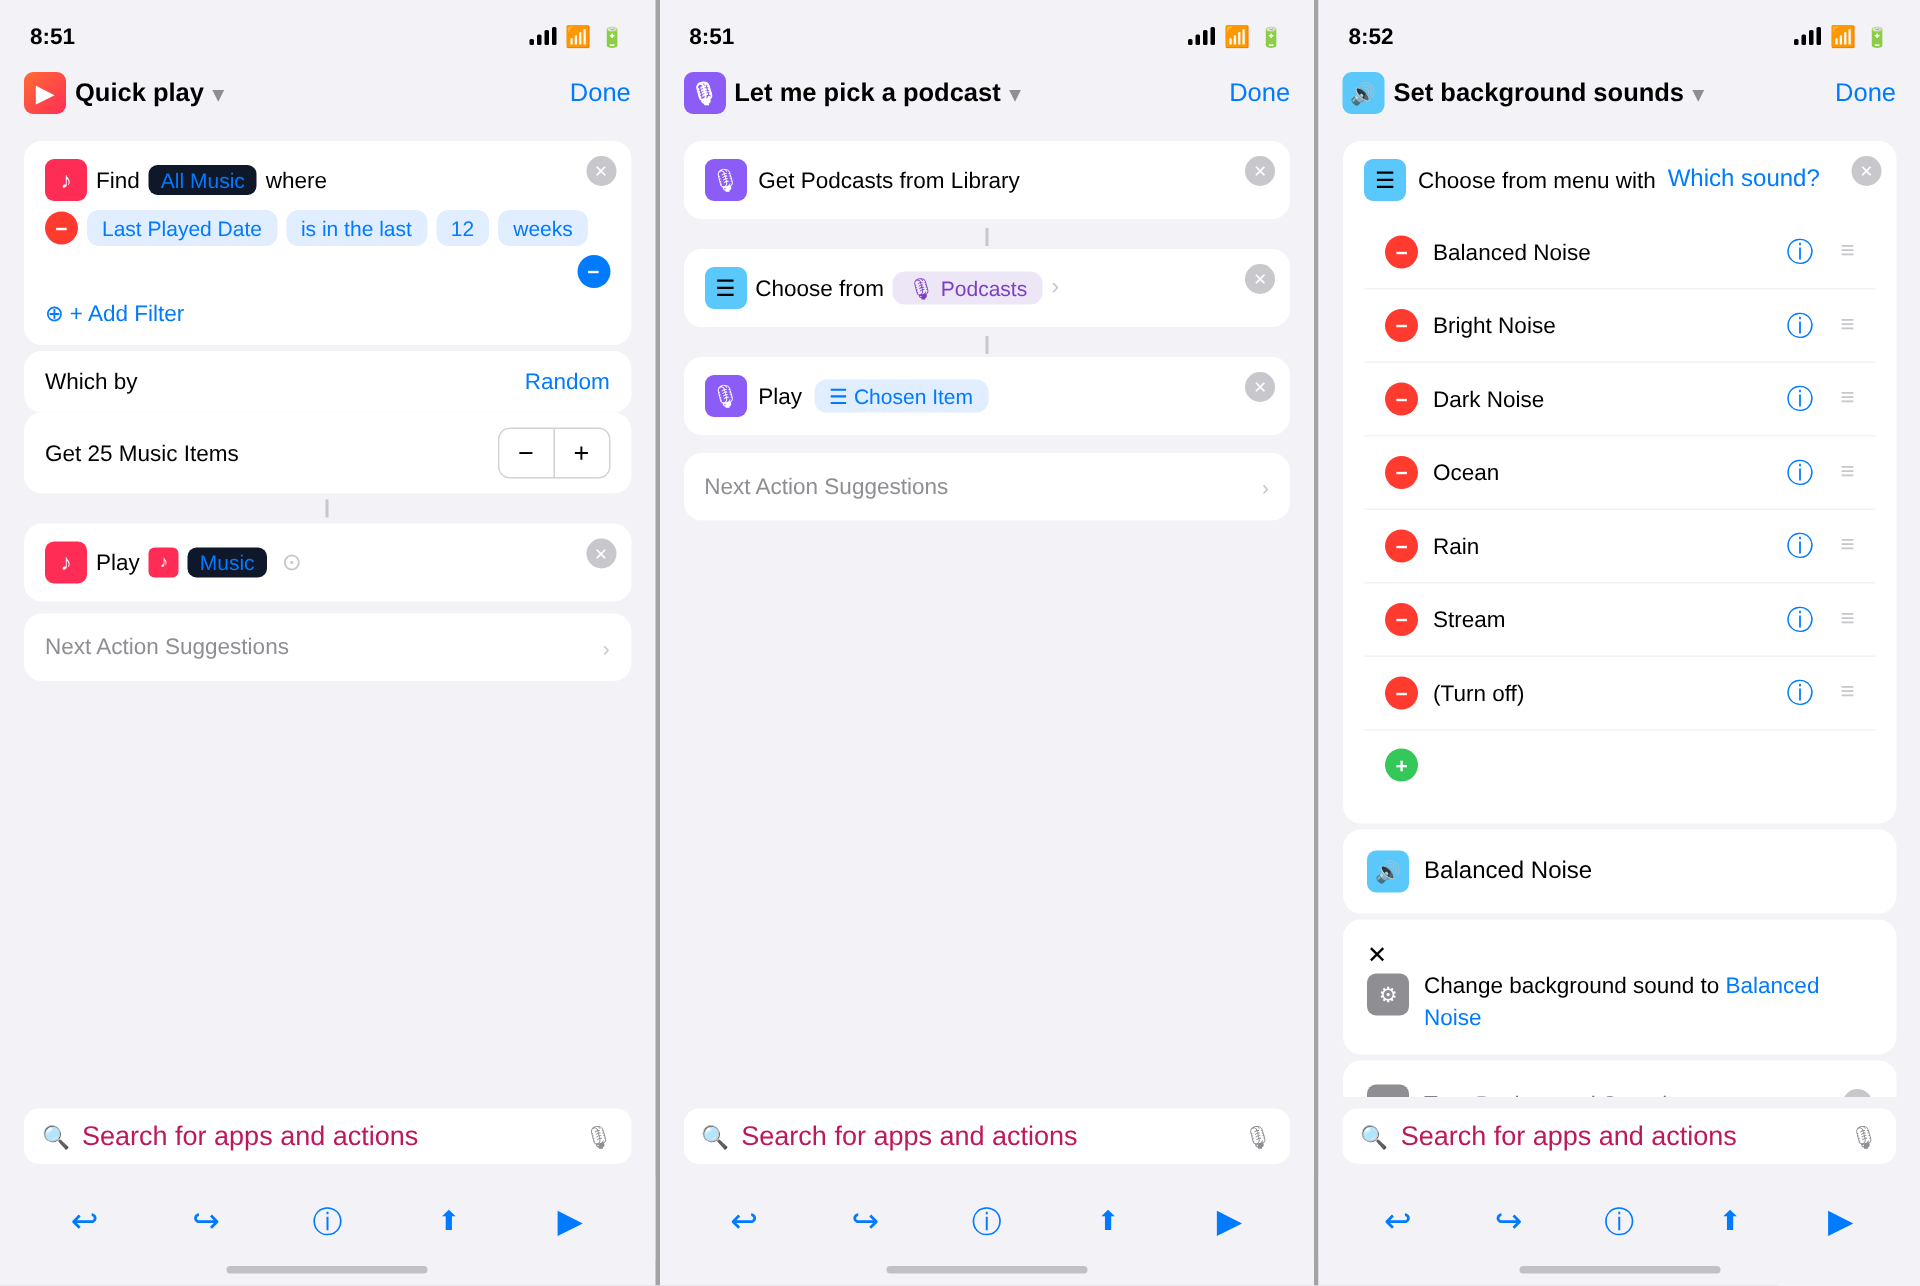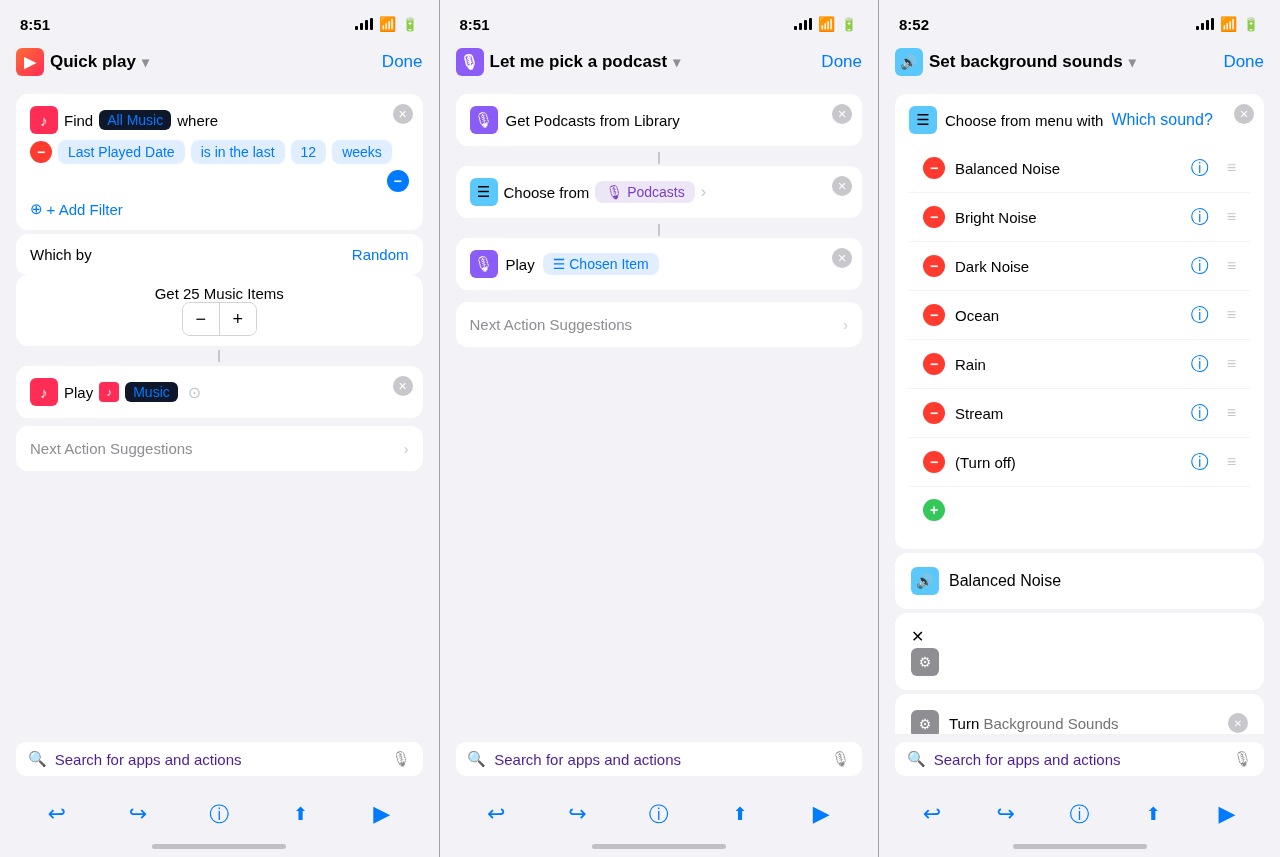--- a/index.html
+++ b/index.html
@@ -10,21 +10,21 @@
       width: 1280px;
       height: 857px;
       overflow: hidden;
     }
     .phone-panel {
       width: 469px;
       height: 857px;
       background: #f2f2f7;
       display: flex;
       flex-direction: column;
-      border-right: 1px solid #a3a3a3;
+      border-right: 3px solid #a3a3a3;
       position: relative;
       overflow: hidden;
     }
     
     .status-bar {
       display: flex;
       justify-content: space-between;
       align-items: center;
       padding: 12px 20px 8px;
       height: 44px;
@@ -203,21 +203,20 @@
       box-shadow: 0 1px 3px rgba(0,0,0,0.3);
     }
     
     .stepper-row {
       display: flex;
       align-items: center;
       justify-content: space-between;
       padding: 10px 14px;
       background: #fff;
       border-radius: 0 0 12px 12px;
-      flex-direction: column;
     }
     .stepper-label {
       font-size: 15px;
       color: #000;
     }
     .stepper-controls {
       display: flex;
       align-items: center;
       border: 1px solid #d1d1d6;
       border-radius: 8px;
@@ -259,22 +258,22 @@
       margin: 8px 16px;
       border-radius: 10px;
       padding: 8px 12px;
       display: flex;
       align-items: center;
       gap: 8px;
       color: #8e8e93;
       font-size: 15px;
     }
     .search-bar-placeholder {
-      color: #4c1d95;
-      font-size: 15px;
+      color: #be185d;
+      font-size: 18px;
       flex: 1;
     }
     
     .bottom-toolbar {
       display: flex;
       justify-content: space-around;
       align-items: center;
       padding: 12px 16px 8px;
       background: #f2f2f7;
     }
@@ -835,20 +834,24 @@
 
     <div class="balanced-noise-card">
       <div class="balanced-noise-icon">🔊</div>
       <span class="balanced-noise-label">Balanced Noise</span>
     </div>
 
     <div class="change-bg-card">
       <div class="close-btn">✕</div>
       <div class="change-bg-content">
         <div class="gear-icon-circle">⚙</div>
+        <div>
+          <span class="change-bg-text">Change background sound to </span>
+          <span class="change-bg-text change-bg-blue">Balanced Noise</span>
+        </div>
       </div>
     </div>
 
     <div class="turn-bg-card">
       <div class="gear-icon-circle">⚙</div>
       <span class="turn-bg-text">
         <span>Turn</span>
         <span class="turn-blue">Background Sounds</span>
       </span>
       <div class="close-x">✕</div>

